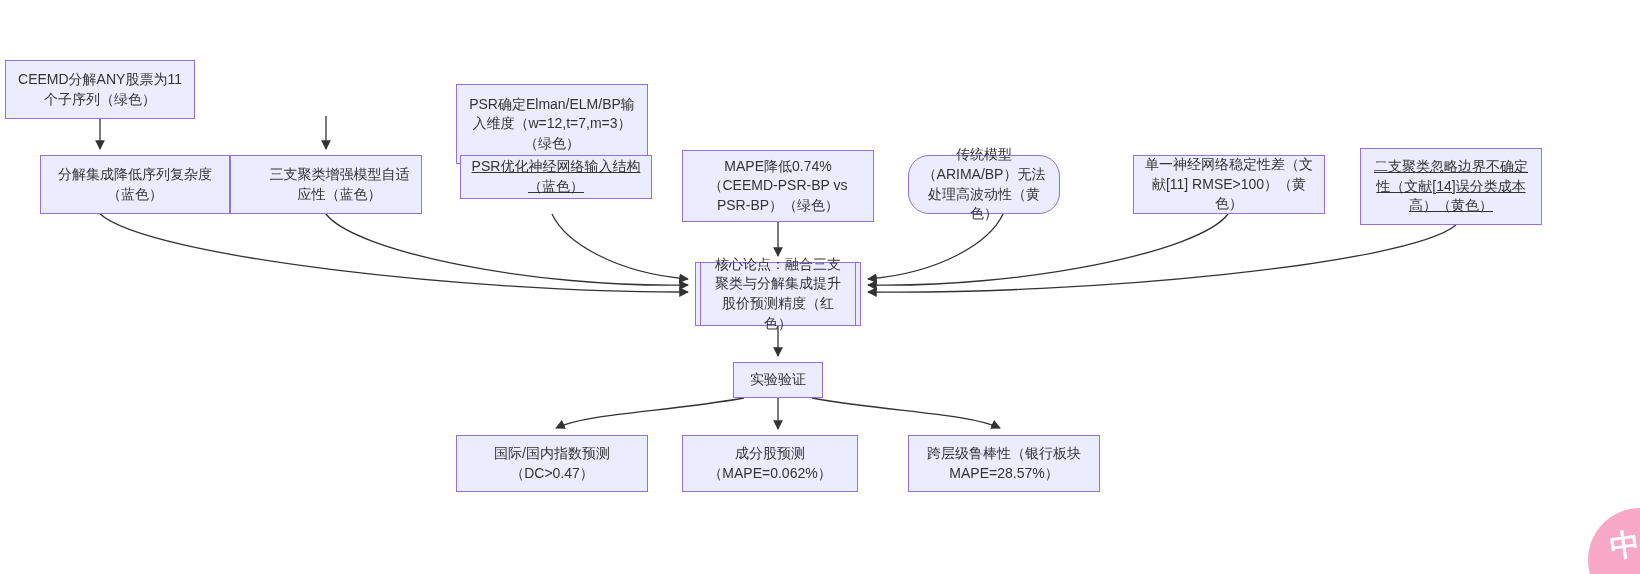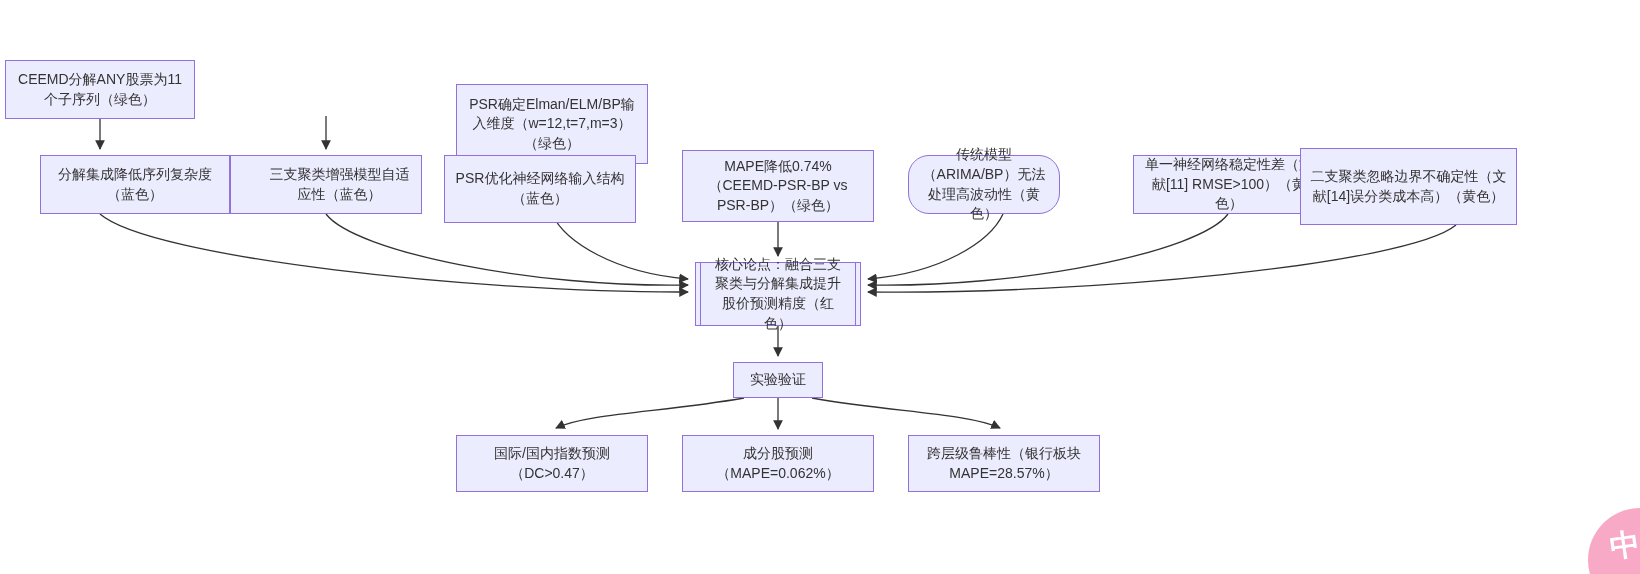--- a/index.html
+++ b/index.html
@@ -94,37 +94,37 @@
 
   <div class="node" style="left:5px;top:48px;width:190px;height:59px;margin-top:12px;">CEEMD分解ANY股票为11个子序列（绿色）</div>
 
 
   <div class="node" style="left:456px;top:36px;width:192px;height:80px;margin-top:48px;">PSR确定Elman/ELM/BP输入维度（w=12,t=7,m=3）（绿色）</div>
 
   <div class="node" style="left:5px;top:155px;width:190px;height:59px;margin-left:35px;">分解集成降低序列复杂度（蓝色）</div>
 
   <div class="node" style="left:230px;top:155px;width:192px;height:59px;padding-left:36px;">三支聚类增强模型自适应性（蓝色）</div>
 
-  <div class="node" style="left:444px;top:155px;width:192px;height:68px;">PSR优化神经网络输入结构（蓝色）</div>
+  <div class="node" style="left:460px;top:155px;width:192px;height:44px;text-decoration:underline;">PSR优化神经网络输入结构（蓝色）</div>
 
   <div class="node" style="left:682px;top:150px;width:192px;height:72px;">MAPE降低0.74%（CEEMD-PSR-BP vs PSR-BP）（绿色）</div>
 
   <div class="node" style="left:908px;top:155px;width:152px;height:59px;border-radius:21px;">传统模型（ARIMA/BP）无法处理高波动性（黄色）</div>
 
   <div class="node" style="left:1133px;top:155px;width:192px;height:59px;">单一神经网络稳定性差（文献[11] RMSE&gt;100）（黄色）</div>
 
-  <div class="node" style="left:1300px;top:148px;width:217px;height:77px;">二支聚类忽略边界不确定性（文献[14]误分类成本高）（黄色）</div>
+  <div class="node" style="left:1360px;top:148px;width:182px;height:77px;text-decoration:underline;">二支聚类忽略边界不确定性（文献[14]误分类成本高）（黄色）</div>
 
   <div class="node node-subroutine" style="left:695px;top:262px;width:166px;height:64px;padding:13px 14px;">核心论点：融合三支聚类与分解集成提升股价预测精度（红色）</div>
 
   <div class="node" style="left:733px;top:362px;width:90px;height:36px;">实验验证</div>
 
   <div class="node" style="left:456px;top:435px;width:192px;height:57px;">国际/国内指数预测（DC&gt;0.47）</div>
 
-  <div class="node" style="left:682px;top:435px;width:192px;height:57px;">成分股预测（MAPE=0.062%）</div>
+  <div class="node" style="left:682px;top:435px;width:176px;height:57px;">成分股预测（MAPE=0.062%）</div>
 
   <div class="node" style="left:908px;top:435px;width:192px;height:57px;">跨层级鲁棒性（银行板块MAPE=28.57%）</div>
 
   <div class="badge">
     <span class="badge-text">中A</span>
   </div>
 
 </div>
 
 </body></html>

